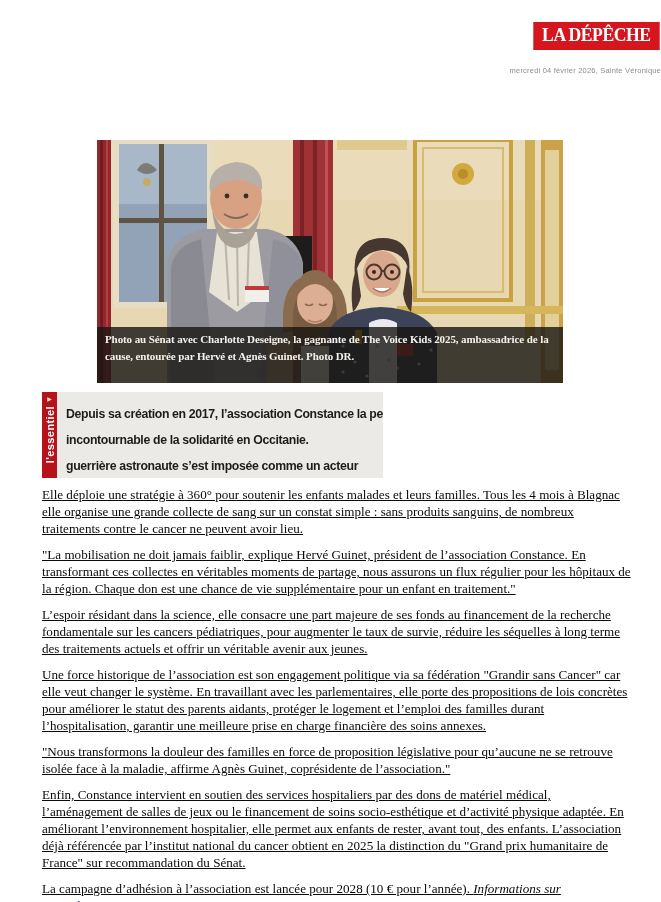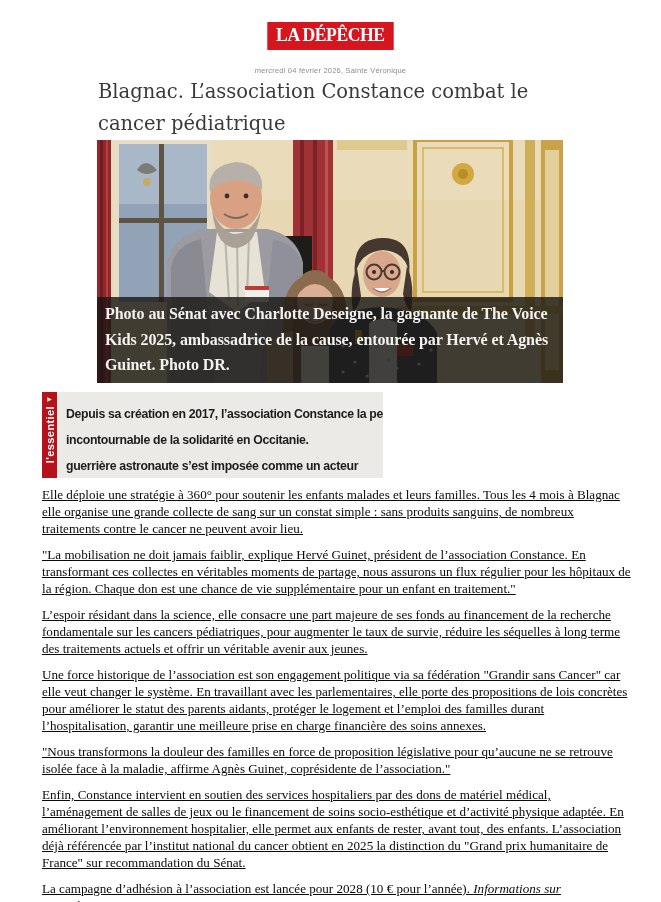--- a/index.html
+++ b/index.html
@@ -1,38 +1,38 @@
 <!DOCTYPE html>
 <html><head>
 <meta charset="utf-8">
 <style>
   html,body{margin:0;padding:0;background:#ffffff;}
   #page{position:relative;width:661px;height:902px;background:#fff;overflow:hidden;
         font-family:"Liberation Serif", serif;}
 
   
-  .masthead{position:absolute;top:22px;left:0;width:661px;display:flex;flex-direction:column;align-items:center;}
+  .masthead{position:absolute;top:22px;left:0;width:661px;display:flex;flex-direction:column;align-items:flex-end;}
   .logo-box{background:#d6161f;color:#fff;padding:3px 9px 4px 9px;
             font-family:"Liberation Serif", serif;font-weight:bold;font-size:18px;
             letter-spacing:-0.5px;transform:scaleX(0.98);line-height:1.15;}
   .date-line{margin-top:16px;font-family:"Liberation Sans", sans-serif;font-size:7.5px;
              color:#8d8d8d;letter-spacing:0.2px;}
 
   
   .headline{position:absolute;left:98px;top:76px;width:472px;
             font-family:"DejaVu Serif", serif;font-size:19.5px;line-height:1.63;
             color:#3a3a3a;font-weight:normal;margin:0;}
 
   
   .photo{position:absolute;left:97px;top:140px;width:466px;height:243px;overflow:hidden;background:#e9dab8;}
   .photo svg{display:block;}
-  .caption{position:absolute;left:0;bottom:0;width:450px;padding:4px 8px 5px 8px;
+  .caption{position:absolute;left:0;bottom:0;width:450px;padding:4px 8px 17px 8px;
            background:rgba(24,21,17,0.80);color:#f4f2ee;
            font-family:"Liberation Serif", serif;font-weight:bold;
-           font-size:16px;line-height:1.6;letter-spacing:-0.1px;}
+           font-size:11px;line-height:1.6;letter-spacing:-0.1px;}
 
   
   .essential{position:absolute;left:42px;top:392px;width:341px;height:86px;display:flex;}
   .ess-tab{width:15px;background:#b5121b;color:#fff;display:flex;flex-direction:column;
            align-items:center;justify-content:flex-start;flex-shrink:0;}
   .ess-arrow{font-size:6px;line-height:1;margin-top:4px;color:#ffe9b8;}
   .ess-label{writing-mode:vertical-rl;transform:rotate(180deg);
              font-family:"Liberation Sans", sans-serif;font-weight:bold;font-size:11px;
              letter-spacing:0.4px;margin-top:4px;}
   .ess-box{flex:1;background:#eceae7;padding:9px 10px 8px 9px;overflow:hidden;}
@@ -49,21 +49,20 @@
 </head>
 <body>
 
 <div id="page">
 
   <div class="masthead">
     <div class="logo-box">LA DÉPÊCHE</div>
     <div class="date-line">mercredi 04 février 2026, Sainte Véronique</div>
   </div>
 
-  <h1 class="headline">Blagnac. L’association Constance combat le cancer pédiatrique</h1>
 
   <div class="photo">
     <svg width="466" height="243" viewBox="0 0 466 243">
 
       <rect x="0" y="0" width="466" height="243" fill="#e7d7b2"></rect>
       <rect x="0" y="0" width="466" height="60" fill="#eadcba"></rect>
 
       <rect x="318" y="0" width="96" height="160" fill="none" stroke="#c9a23f" stroke-width="4"></rect>
       <rect x="326" y="8" width="80" height="144" fill="none" stroke="#d9bc6a" stroke-width="2"></rect>
       <circle cx="366" cy="34" r="11" fill="#d2a93f"></circle>

